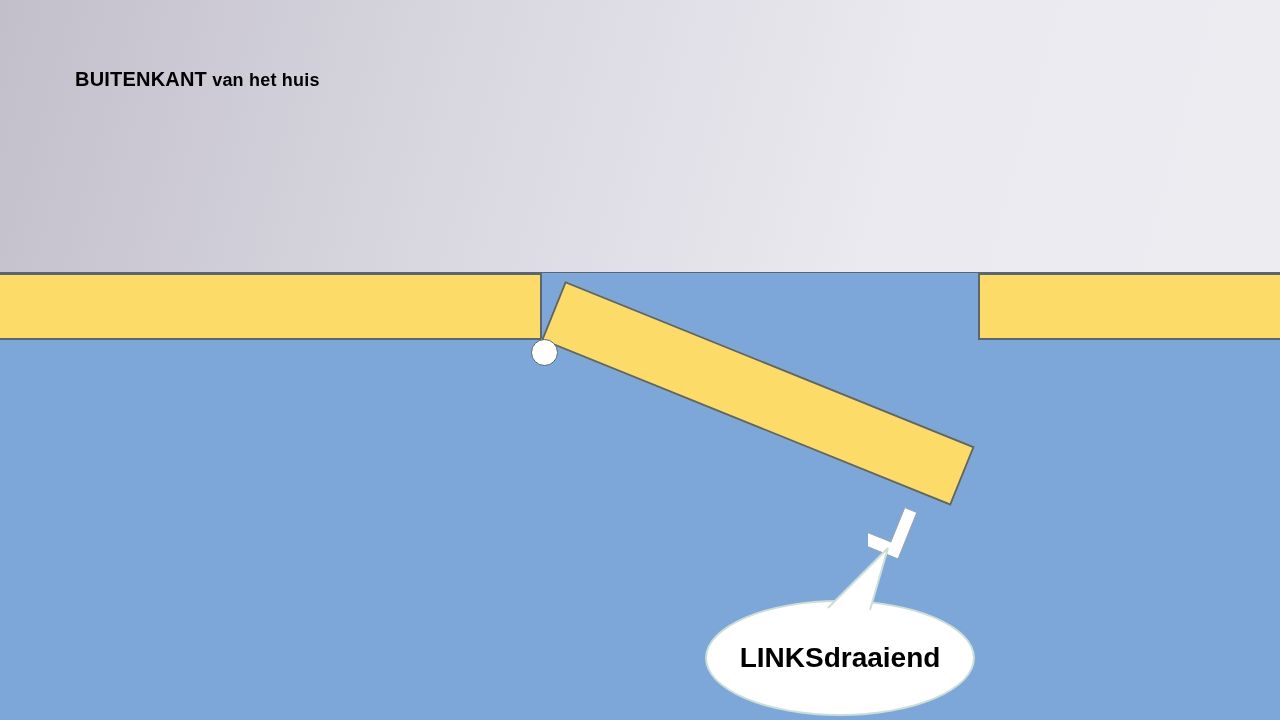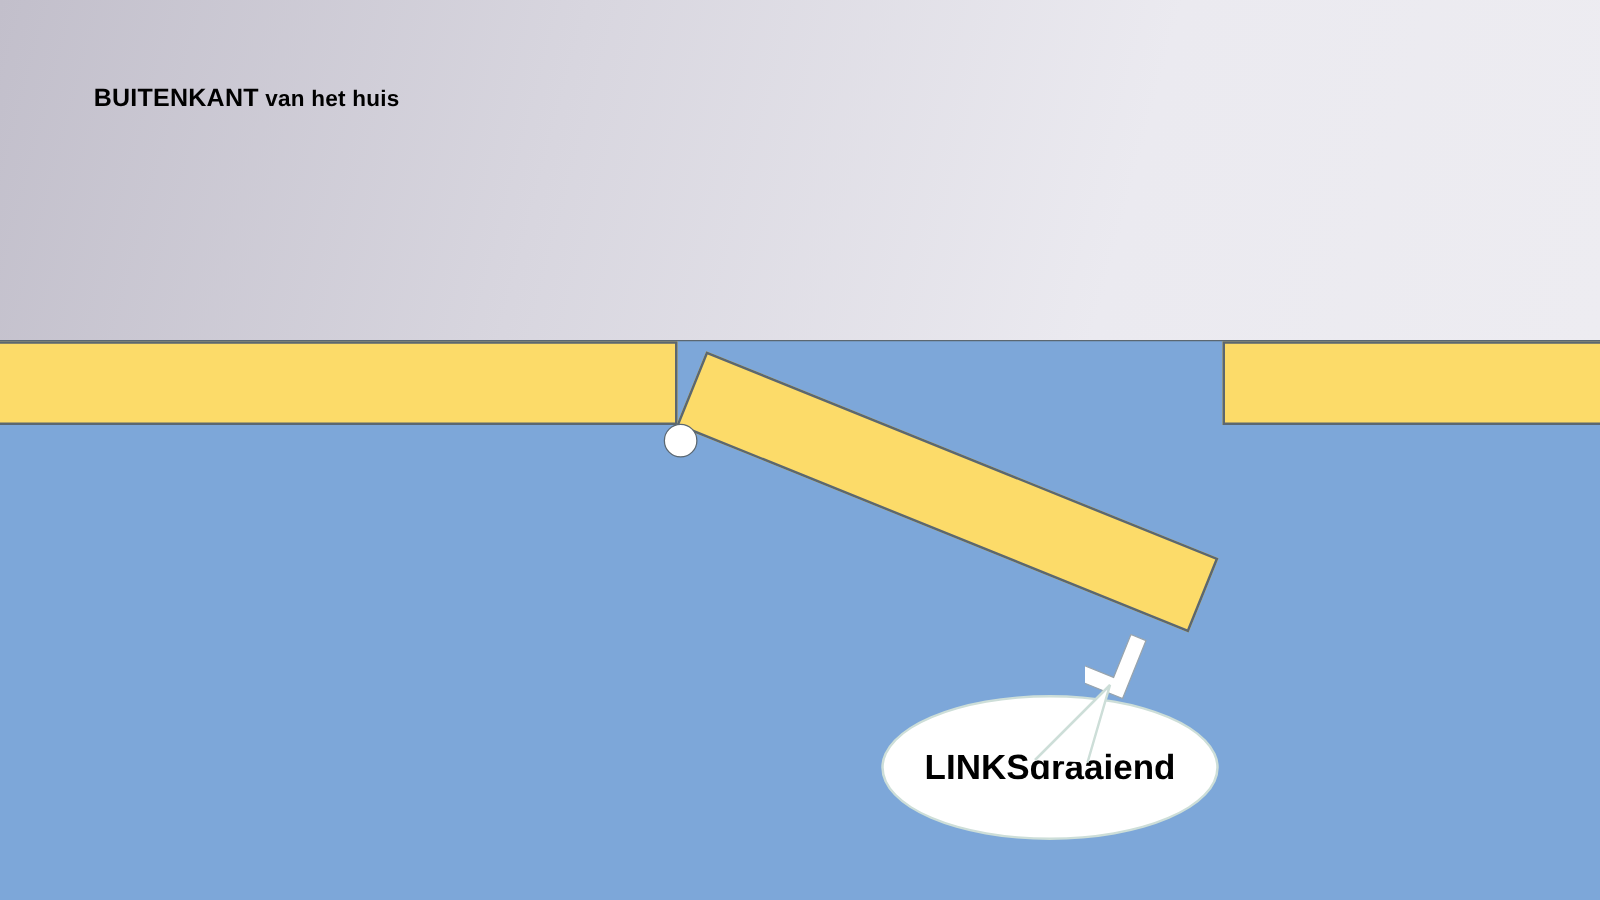--- a/index.html
+++ b/index.html
@@ -72,21 +72,21 @@
 
   
   .handle {
     position: absolute;
     left: 868px; top: 492px;
   }
 
   
   .bubble {
     position: absolute;
-    left: 705px; top: 556px;
+    left: 705px; top: 600px;
     width: 270px; height: 116px;
     background: var(--bubble-fill, #ffffff);
     border: 2px solid var(--bubble-border, #cdded8);
     border-radius: 50%;
     display: flex;
     align-items: center;
     justify-content: center;
   }
   .bubble-text {
     font-weight: bold;

